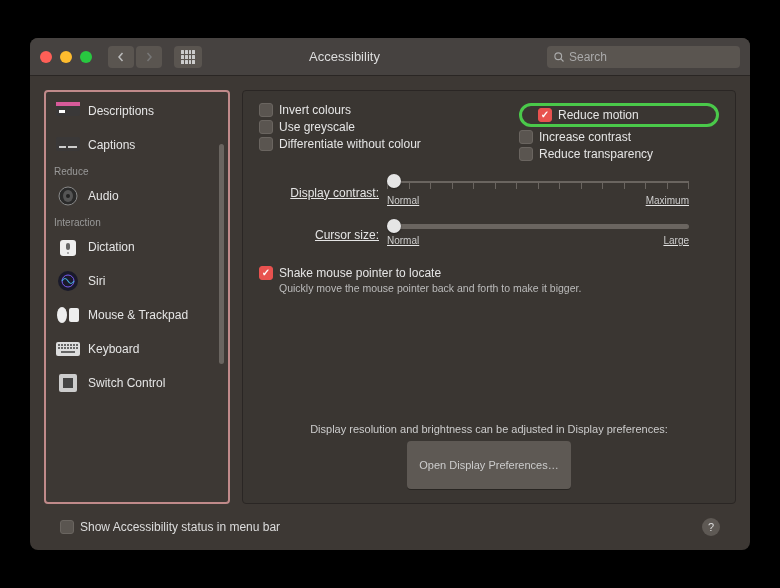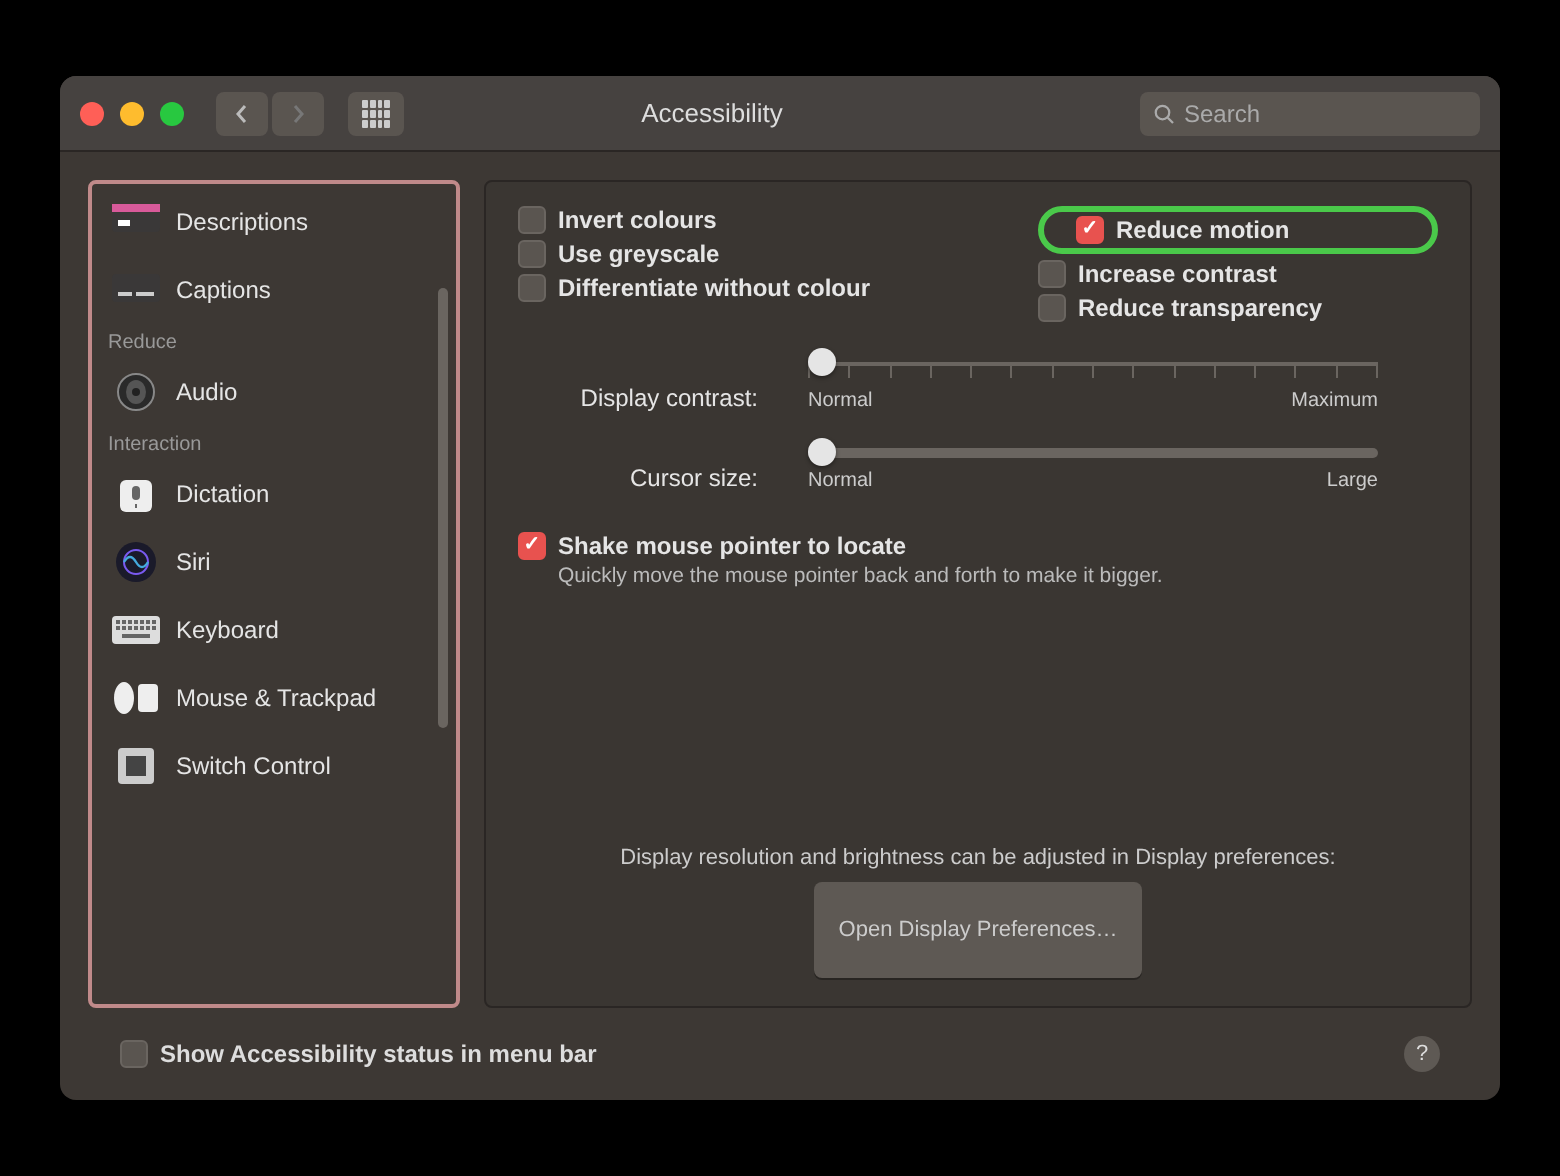--- a/index.html
+++ b/index.html
@@ -10,38 +10,38 @@
     .tl { width: 12px; height: 12px; border-radius: 50%; }
     .tl.red { background: #ff5f57; }
     .tl.yellow { background: #febc2e; }
     .tl.green { background: #28c840; }
     .nav { display: flex; gap: 2px; margin-left: 8px; }
     .navbtn { width: 26px; height: 22px; background: #5a5550; border-radius: 4px; display: flex; align-items: center; justify-content: center; color: #aaa; font-size: 14px; }
     .gridbtn { width: 28px; height: 22px; background: #5a5550; border-radius: 4px; display: flex; align-items: center; justify-content: center; margin-left: 4px; }
     .gridicon { width: 14px; height: 14px; display: grid; grid-template-columns: repeat(4, 1fr); grid-template-rows: repeat(3, 1fr); gap: 1px; }
     .gridicon span { background: #ccc; border-radius: 0.5px; }
     .title { flex: 1; text-align: center; color: #ddd; font-size: 13px; font-weight: 500; margin-left: -60px; }
-    .search { width: 170px; height: 22px; background: #5a5550; border-radius: 4px; display: flex; align-items: center; padding: 0 6px; color: #aaa; font-size: 12px; gap: 4px; }
+    .search { width: 193px; height: 22px; background: #5a5550; border-radius: 4px; display: flex; align-items: center; padding: 0 6px; color: #aaa; font-size: 12px; gap: 4px; }
     .search svg { width: 12px; height: 12px; }
     .body { flex: 1; display: flex; padding: 14px; gap: 12px; }
     .sidebar-wrap { width: 191px; border: 2px solid #c08a8a; border-radius: 4px; padding: 2px; position: relative; }
     .sidebar { position: relative; height: 100%; overflow: hidden; }
     .scrollbar { position: absolute; right: 2px; top: 50px; width: 5px; height: 220px; background: #6a6560; border-radius: 3px; }
     .section-label { color: #999; font-size: 10px; padding: 4px 6px 2px; text-transform: none; }
     .item { display: flex; align-items: center; gap: 8px; padding: 6px 8px; color: #e5e5e5; font-size: 12px; cursor: default; }
     .icon { width: 24px; height: 22px; display: flex; align-items: center; justify-content: center; flex-shrink: 0; }
     .main { flex: 1; border: 1px solid #2a2624; border-radius: 4px; background: #3a3632; padding: 12px 16px 14px; display: flex; flex-direction: column; font-size: 12px; color: #e5e5e5; position: relative; }
     .checkrow { display: flex; gap: 60px; }
     .checkcol { display: flex; flex-direction: column; gap: 3px; min-width: 200px; }
-    .chk { display: flex; align-items: center; gap: 6px; font-weight: bold; }
+    .chk { display: flex; align-items: center; gap: 6px; }
     .chkbox { width: 14px; height: 14px; background: #5a5550; border-radius: 3px; border: 1px solid #6a6560; display: flex; align-items: center; justify-content: center; flex-shrink: 0; }
     .chkbox.checked { background: #e8524f; border-color: #e8524f; }
     .chkbox.checked::after { content: "✓"; color: #fff; font-size: 10px; font-weight: bold; line-height: 1; }
     .highlight { border: 3px solid #4ac94a; border-radius: 14px; padding: 2px 10px 2px 16px; display: inline-flex; }
-    .sliderblock { margin-top: 18px; display: flex; align-items: flex-end; gap: 25px; }
+    .sliderblock { margin-top: 18px; display: flex; align-items: center; gap: 8px; text-decoration: underline; }
     .sliderlabel { width: 120px; text-align: right; padding-top: 0px; }
     .sliderwrap { flex: 1; }
     .slider { position: relative; height: 5px; background: #6a6560; border-radius: 3px; margin-right: 30px;}
     .slider.ticks { background: none; }
     .slider.ticks::before { content:""; position:absolute; left:0; right:0; top:2px; height:2px; background:#6a6560;}
     .thumb { position: absolute; top: -5px; width: 14px; height: 14px; background: #e5e5e5; border-radius: 50%; box-shadow: 0 1px 2px rgba(0,0,0,0.4); }
     .ticks-row { display:flex; justify-content:space-between; margin-right:30px;}
     .ticks-row span{width:1px;height:6px;background:#6a6560;display:block;margin-top:-1px;}
     .sliderends { display: flex; justify-content: space-between; font-size: 10px; color: #ccc; margin-top: 6px; margin-right: 30px;}
     .shake { margin-top: 20px; }
@@ -146,20 +146,29 @@
         </div>
         <div class="item">
           <div class="icon">
             <svg width="22" height="22" viewBox="0 0 22 22">
                 <circle cx="11" cy="11" r="10" fill="#1a1a2a"></circle>
                 <circle cx="11" cy="11" r="6" fill="none" stroke="#7a5af0" stroke-width="1"></circle>
                 <path d="M5 11 Q8 6 11 11 Q14 16 17 11" stroke="#4ad" stroke-width="1.2" fill="none"></path>
               </svg>
           </div>
           <span>Siri</span>
+        </div>
+        <div class="item">
+          <div class="icon">
+            <svg width="24" height="18" viewBox="0 0 24 18">
+                <ellipse cx="6" cy="9" rx="5" ry="8" fill="#eee"></ellipse>
+                <rect x="13" y="2" width="10" height="14" rx="2" fill="#eee"></rect>
+              </svg>
+          </div>
+          <span>Mouse &amp; Trackpad</span>
         </div>
         <div class="item">
           <div class="icon">
             <svg width="24" height="14" viewBox="0 0 24 14">
                 <rect x="0" y="0" width="24" height="14" rx="2" fill="#ddd"></rect>
                 <g fill="#666">
                   <rect x="2" y="2" width="2" height="2"></rect>
                   <rect x="5" y="2" width="2" height="2"></rect>
                   <rect x="8" y="2" width="2" height="2"></rect>
                   <rect x="11" y="2" width="2" height="2"></rect>
@@ -174,29 +183,20 @@
                   <rect x="17" y="5" width="2" height="2"></rect>
                   <rect x="20" y="5" width="2" height="2"></rect>
                   <rect x="5" y="9" width="14" height="2"></rect>
                 </g>
               </svg>
           </div>
           <span>Keyboard</span>
         </div>
         <div class="item">
           <div class="icon">
-            <svg width="24" height="18" viewBox="0 0 24 18">
-                <ellipse cx="6" cy="9" rx="5" ry="8" fill="#eee"></ellipse>
-                <rect x="13" y="2" width="10" height="14" rx="2" fill="#eee"></rect>
-              </svg>
-          </div>
-          <span>Mouse &amp; Trackpad</span>
-        </div>
-        <div class="item">
-          <div class="icon">
             <svg width="22" height="22" viewBox="0 0 22 22">
                 <rect x="2" y="2" width="18" height="18" rx="2" fill="#ccc"></rect>
                 <rect x="6" y="6" width="10" height="10" fill="#444"></rect>
               </svg>
           </div>
           <span>Switch Control</span>
         </div>
         <div class="scrollbar"></div>
       </div>
     </div>

